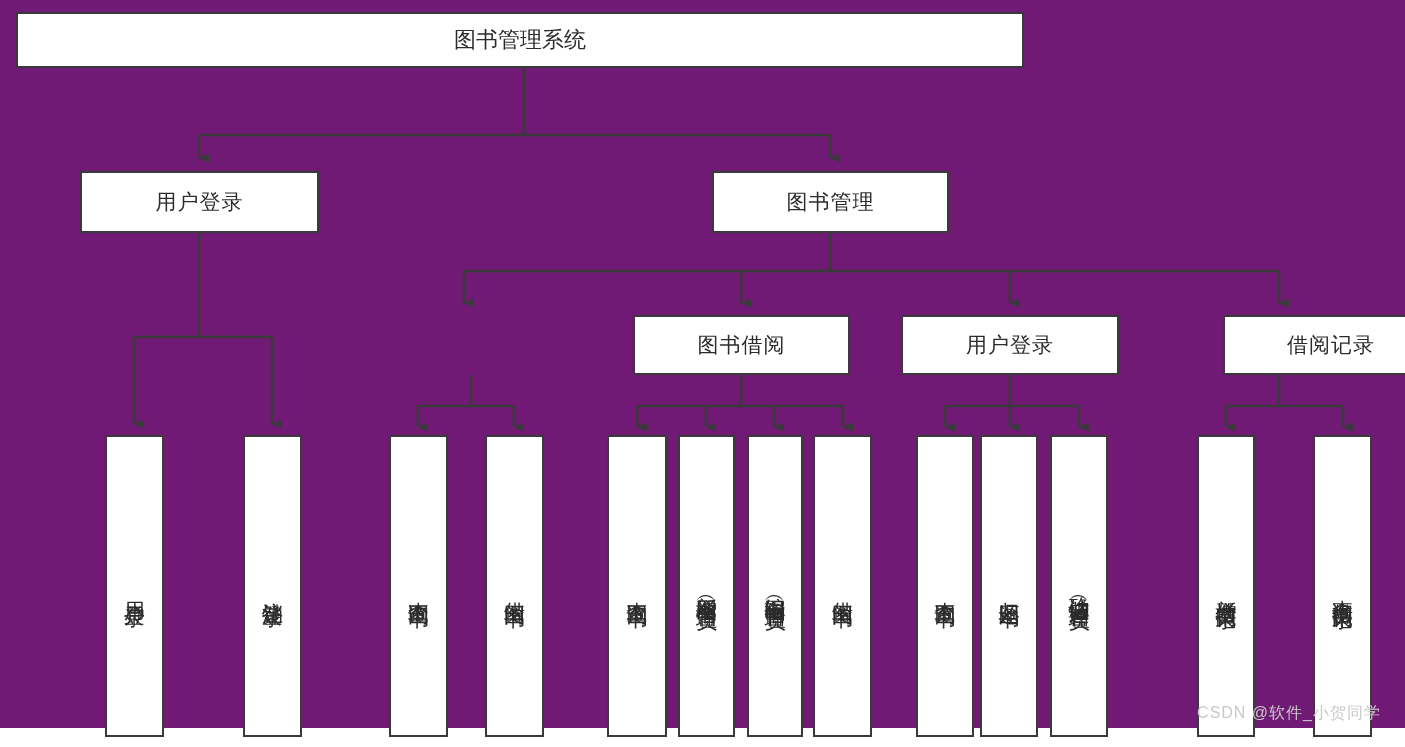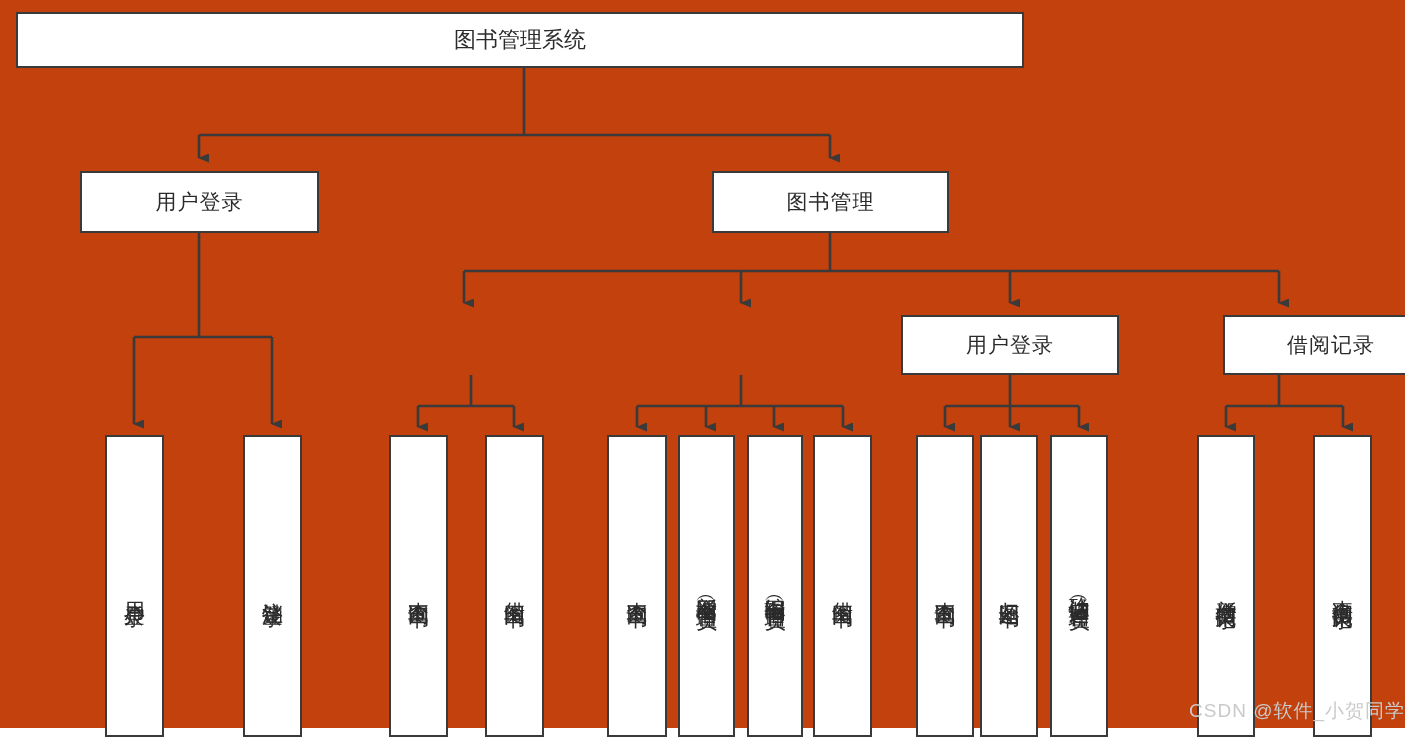--- a/index.html
+++ b/index.html
@@ -1,26 +1,26 @@
 <!DOCTYPE html>
 <html><head>
 <meta charset="utf-8">
 <style>
   html,body{margin:0;padding:0;background:#ffffff;}
   body{width:1405px;height:747px;overflow:hidden;font-family:"Liberation Sans","DejaVu Sans",sans-serif;}
-  #stage{position:relative;width:1405px;height:728px;background:#c2410c;}
+  #stage{position:relative;width:1405px;height:728px;background:#701a75;}
   svg#wires{position:absolute;left:0;top:0;width:1405px;height:747px;}
   .node{position:absolute;box-sizing:border-box;background:#ffffff;border:2px solid #3a3a3a;
         display:flex;align-items:center;justify-content:center;color:#2b2b2b;}
   .node.h{font-size:21px;letter-spacing:1px;}
   .node.root{font-size:22px;}
   .node.v{font-size:21px;writing-mode:vertical-rl;text-orientation:upright;letter-spacing:2px;
           line-height:1.05;padding-top:6px;}
   .node.v span{writing-mode:vertical-rl;text-orientation:upright;}
-  .wm{position:absolute;right:0;bottom:4px;font-size:19px;color:#c9c9c9;letter-spacing:1px;
+  .wm{position:absolute;right:24px;bottom:4px;font-size:16px;color:#c9c9c9;letter-spacing:1px;
       white-space:nowrap;}
 </style>
 </head>
 <body>
 
 <div id="stage">
 
   <svg id="wires" viewBox="0 0 1405 747">
     <defs>
       <marker id="arw" markerWidth="9" markerHeight="11" refX="4.5" refY="10" orient="auto" markerUnits="userSpaceOnUse">
@@ -80,20 +80,23 @@
     <span>图书管理系统</span>
   </div>
 
   <div class="node h" style="left:80px;top:171px;width:239px;height:62px;">
     <span>用户登录</span>
   </div>
   <div class="node h" style="left:712px;top:171px;width:237px;height:62px;">
     <span>图书管理</span>
   </div>
 
+  <div class="node h" style="left:633px;top:315px;width:217px;height:60px;">
+    <span>图书借阅</span>
+  </div>
   <div class="node h" style="left:901px;top:315px;width:218px;height:60px;">
     <span>用户登录</span>
   </div>
   <div class="node h" style="left:1223px;top:315px;width:216px;height:60px;">
     <span>借阅记录</span>
   </div>
 
   <div class="node v" style="left:105px;top:435px;width:59px;height:302px;">
     <span>用户登录</span>
   </div>

